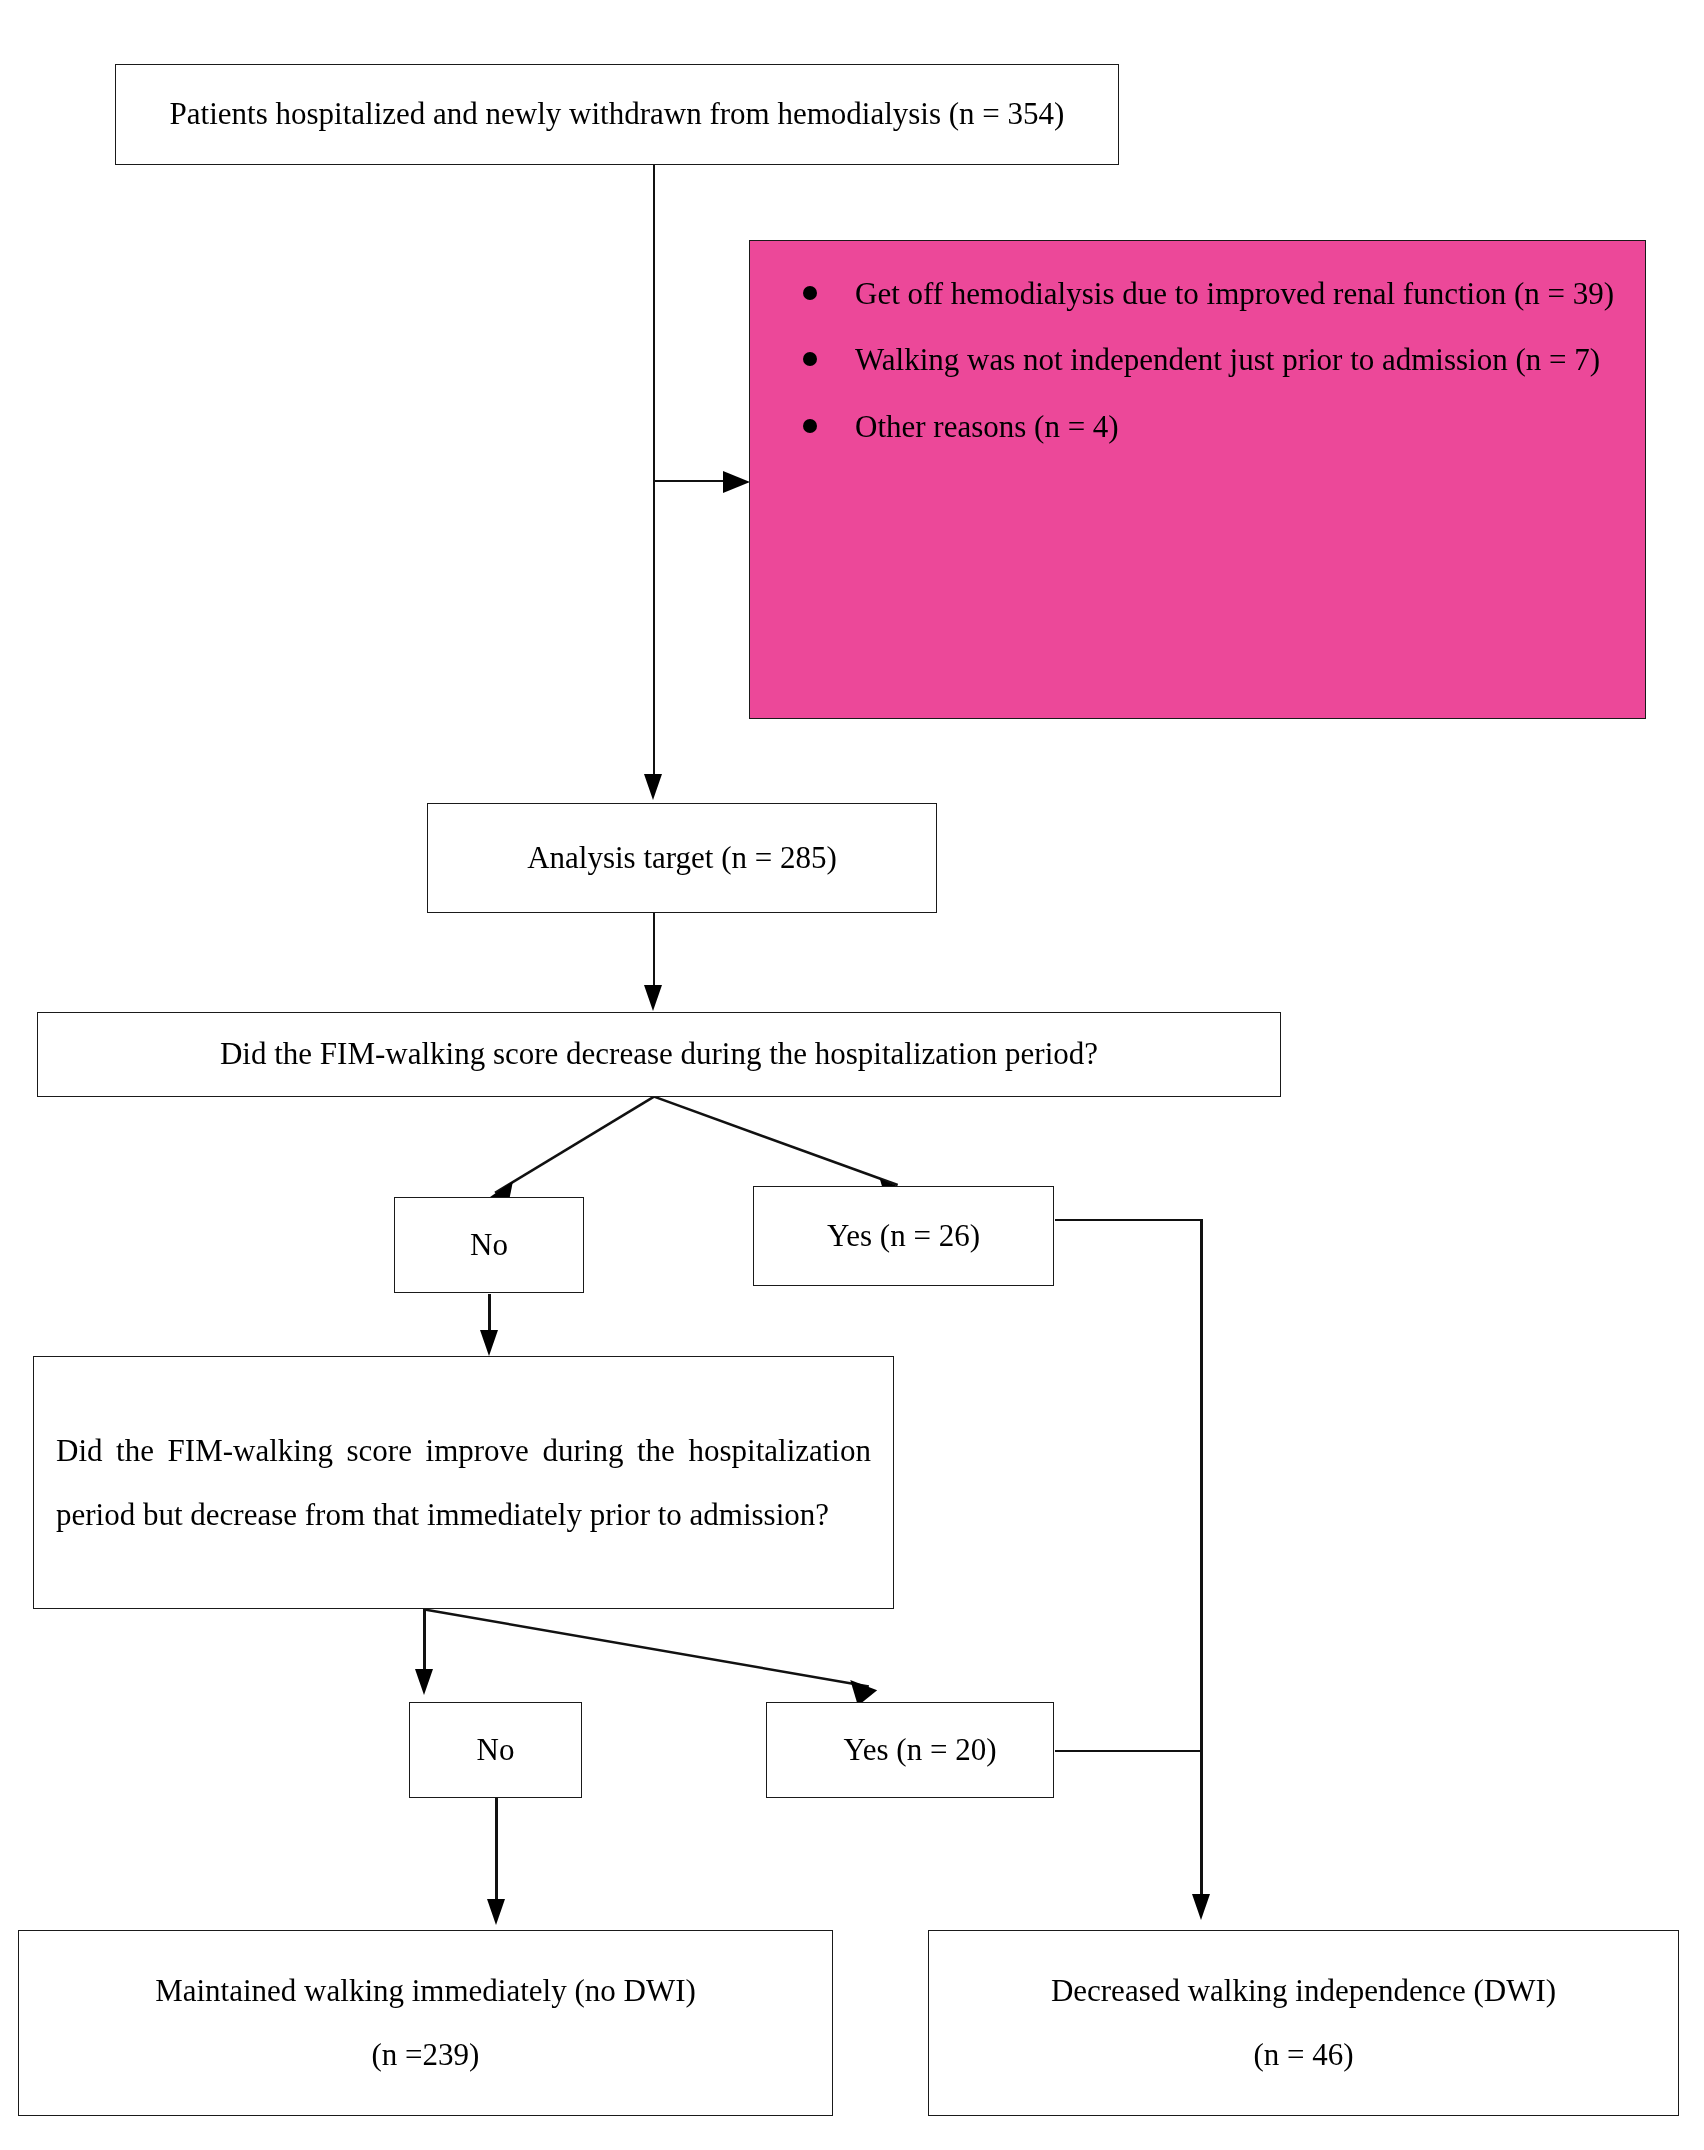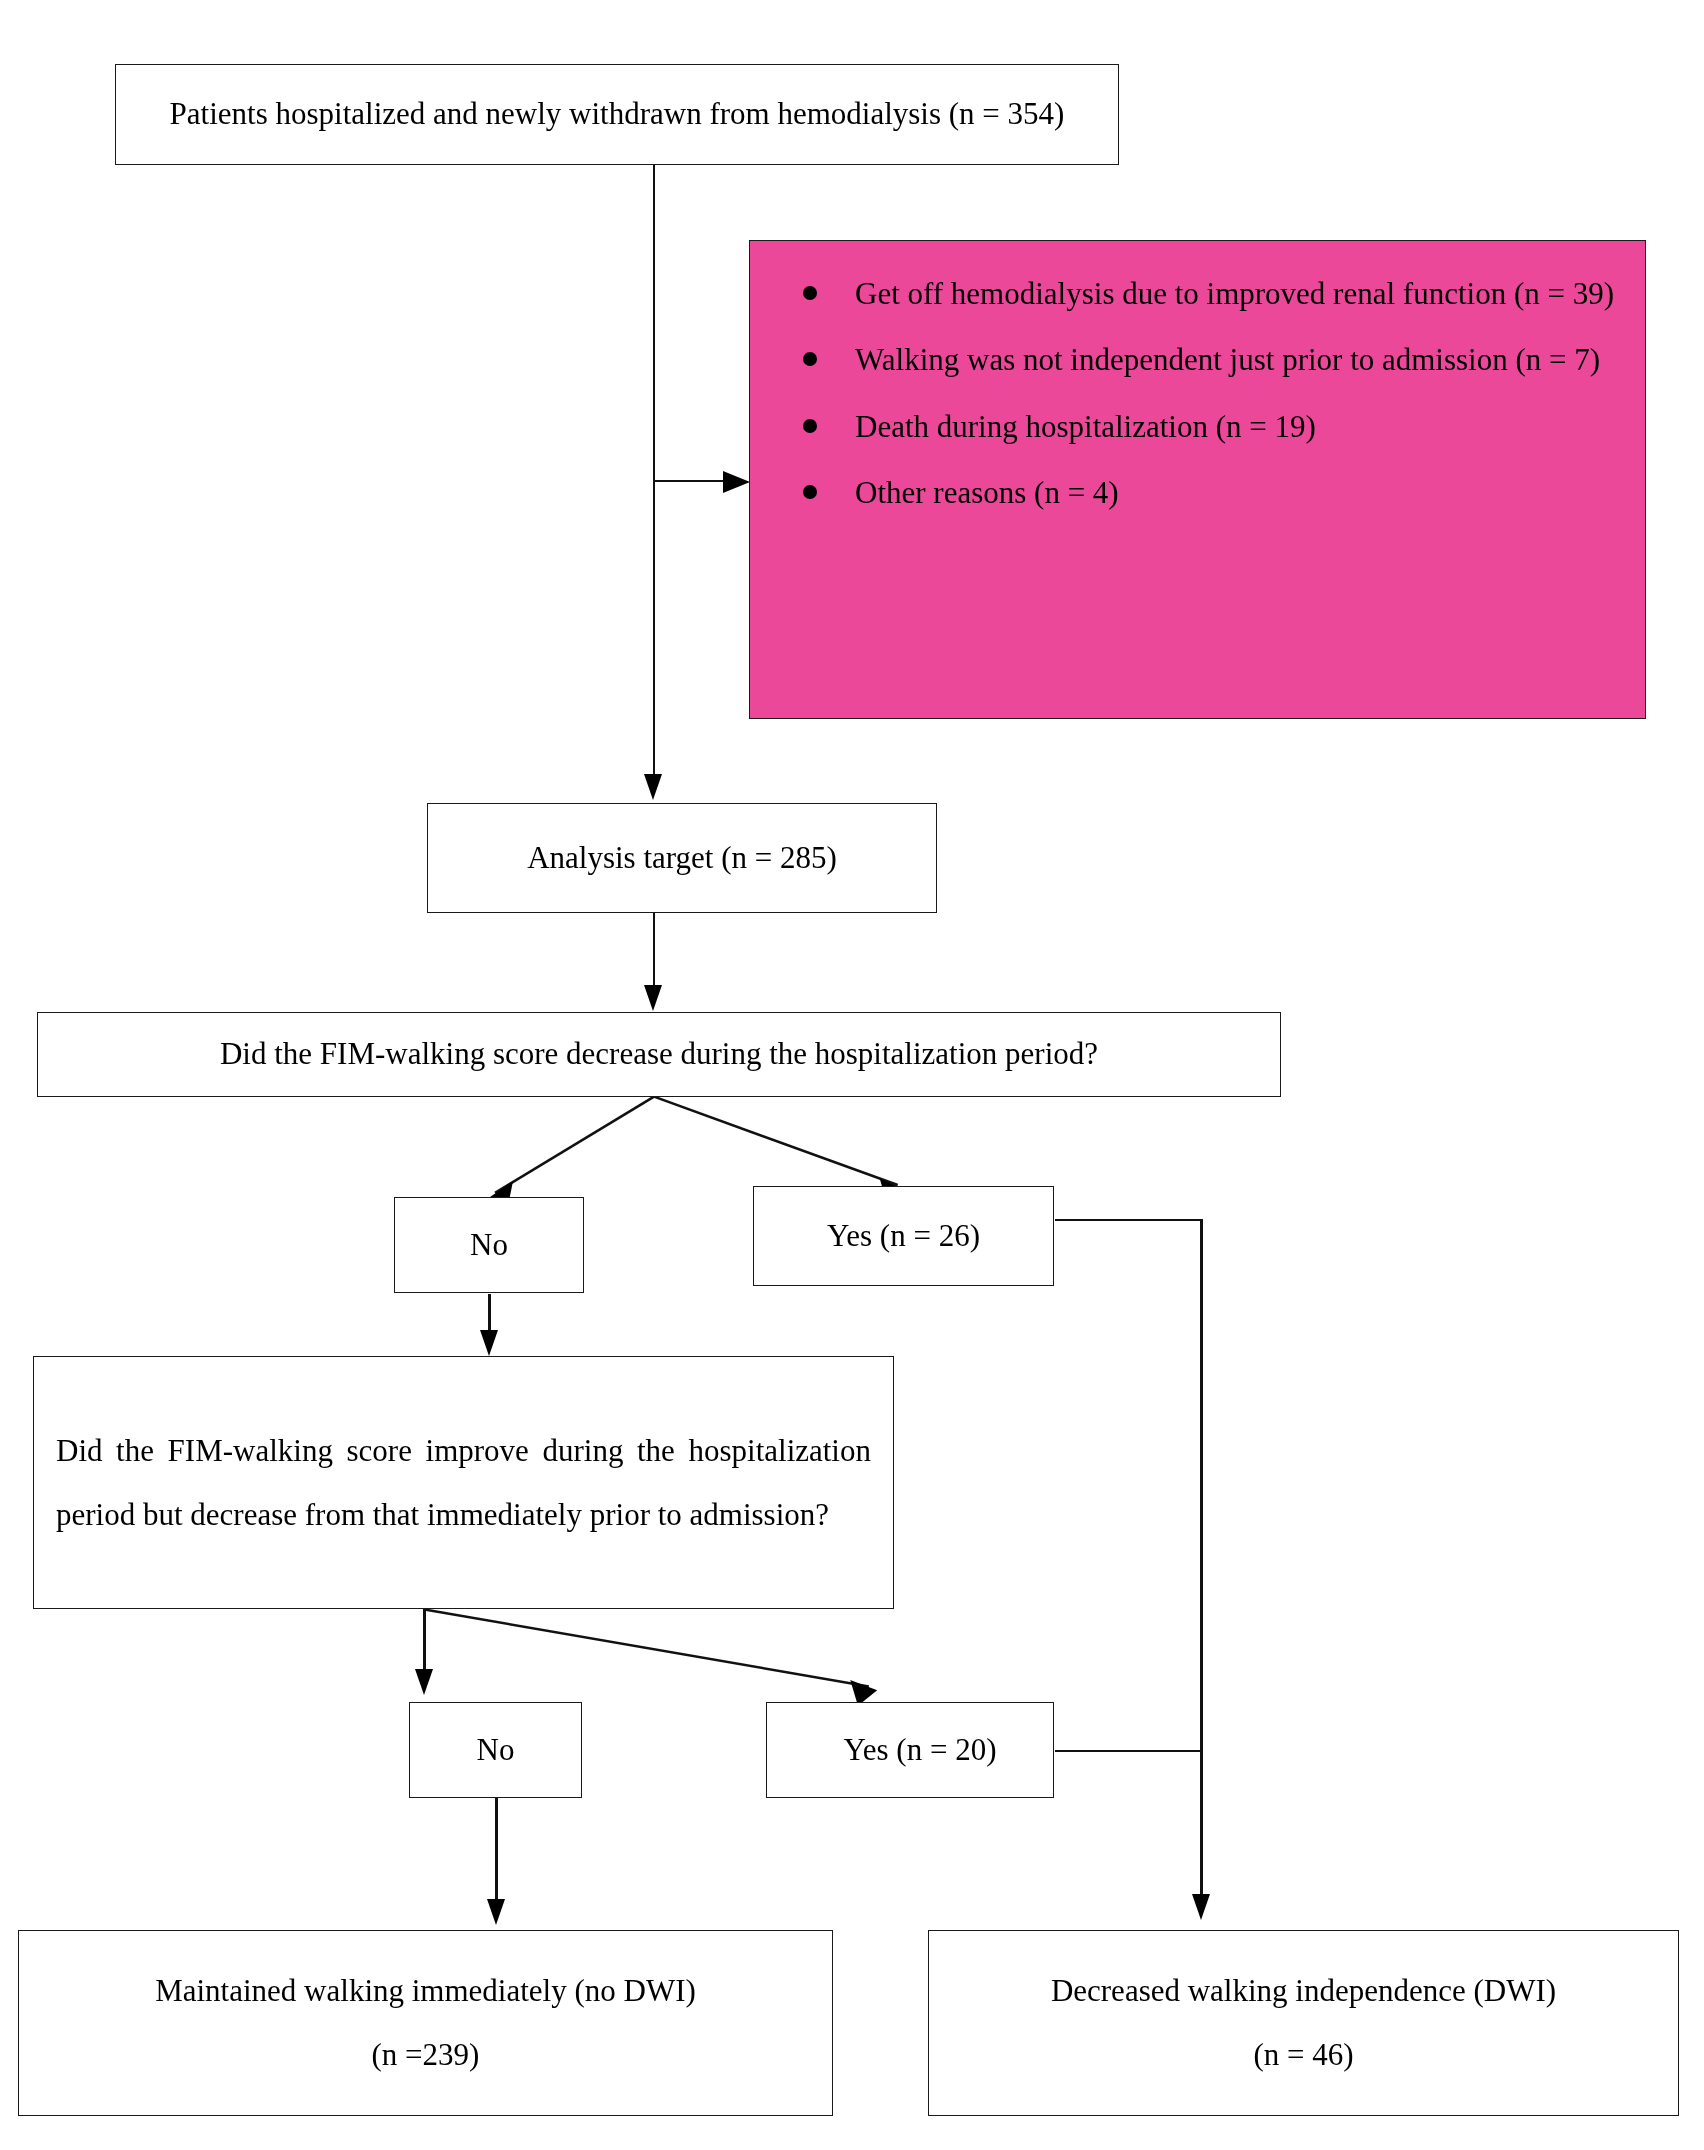--- a/index.html
+++ b/index.html
@@ -105,24 +105,20 @@
       <li>
         <span class="dot"></span>
         <span>Get off hemodialysis due to improved renal function (n = 39)</span>
       </li>
       <li>
         <span class="dot"></span>
         <span>Walking was not independent just prior to admission (n = 7)</span>
       </li>
       <li>
         <span class="dot"></span>
-        <span>Death during hospitalization (n = 19)</span>
-      </li>
-      <li>
-        <span class="dot"></span>
         <span>Other reasons (n = 4)</span>
       </li>
     </ul>
   </div>
 
   <div class="box center" style="left:399px; top:803px; width:510px; height:110px;margin-left:28px;">
     <span class="txt">Analysis target (n = 285)</span>
   </div>
 
   <div class="vline" style="left:653px; top:913px; height:73px;"></div>

